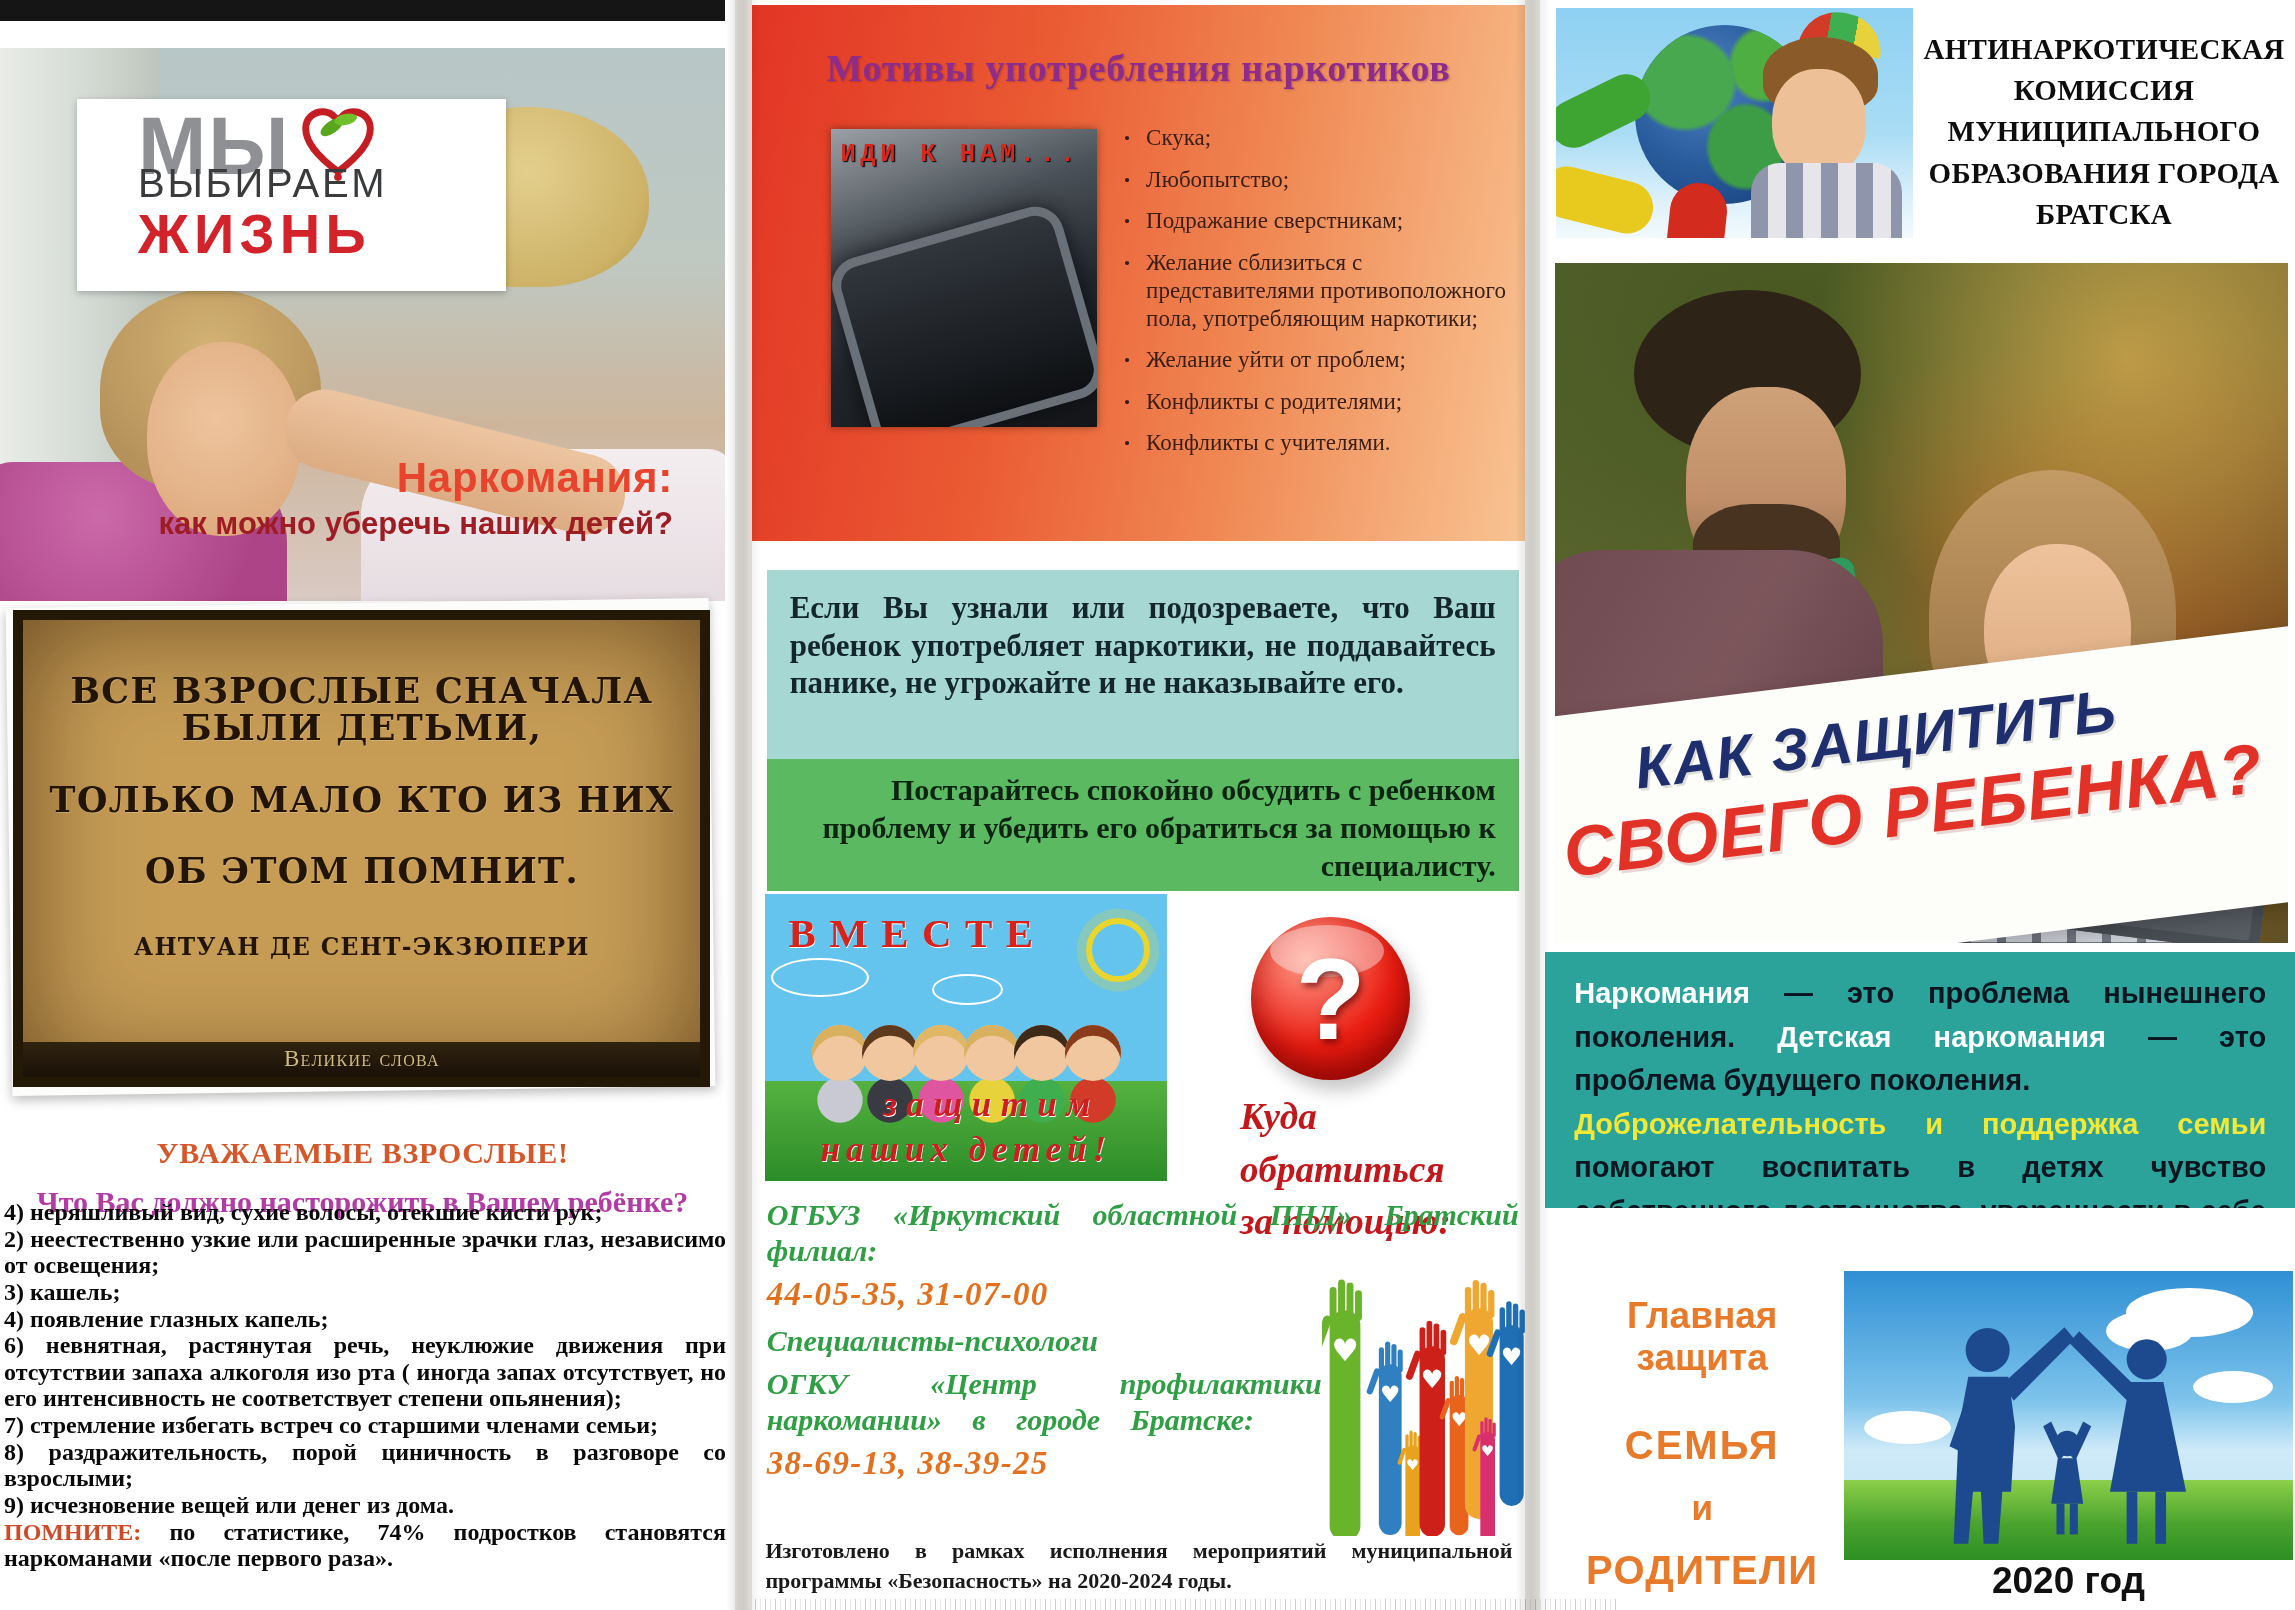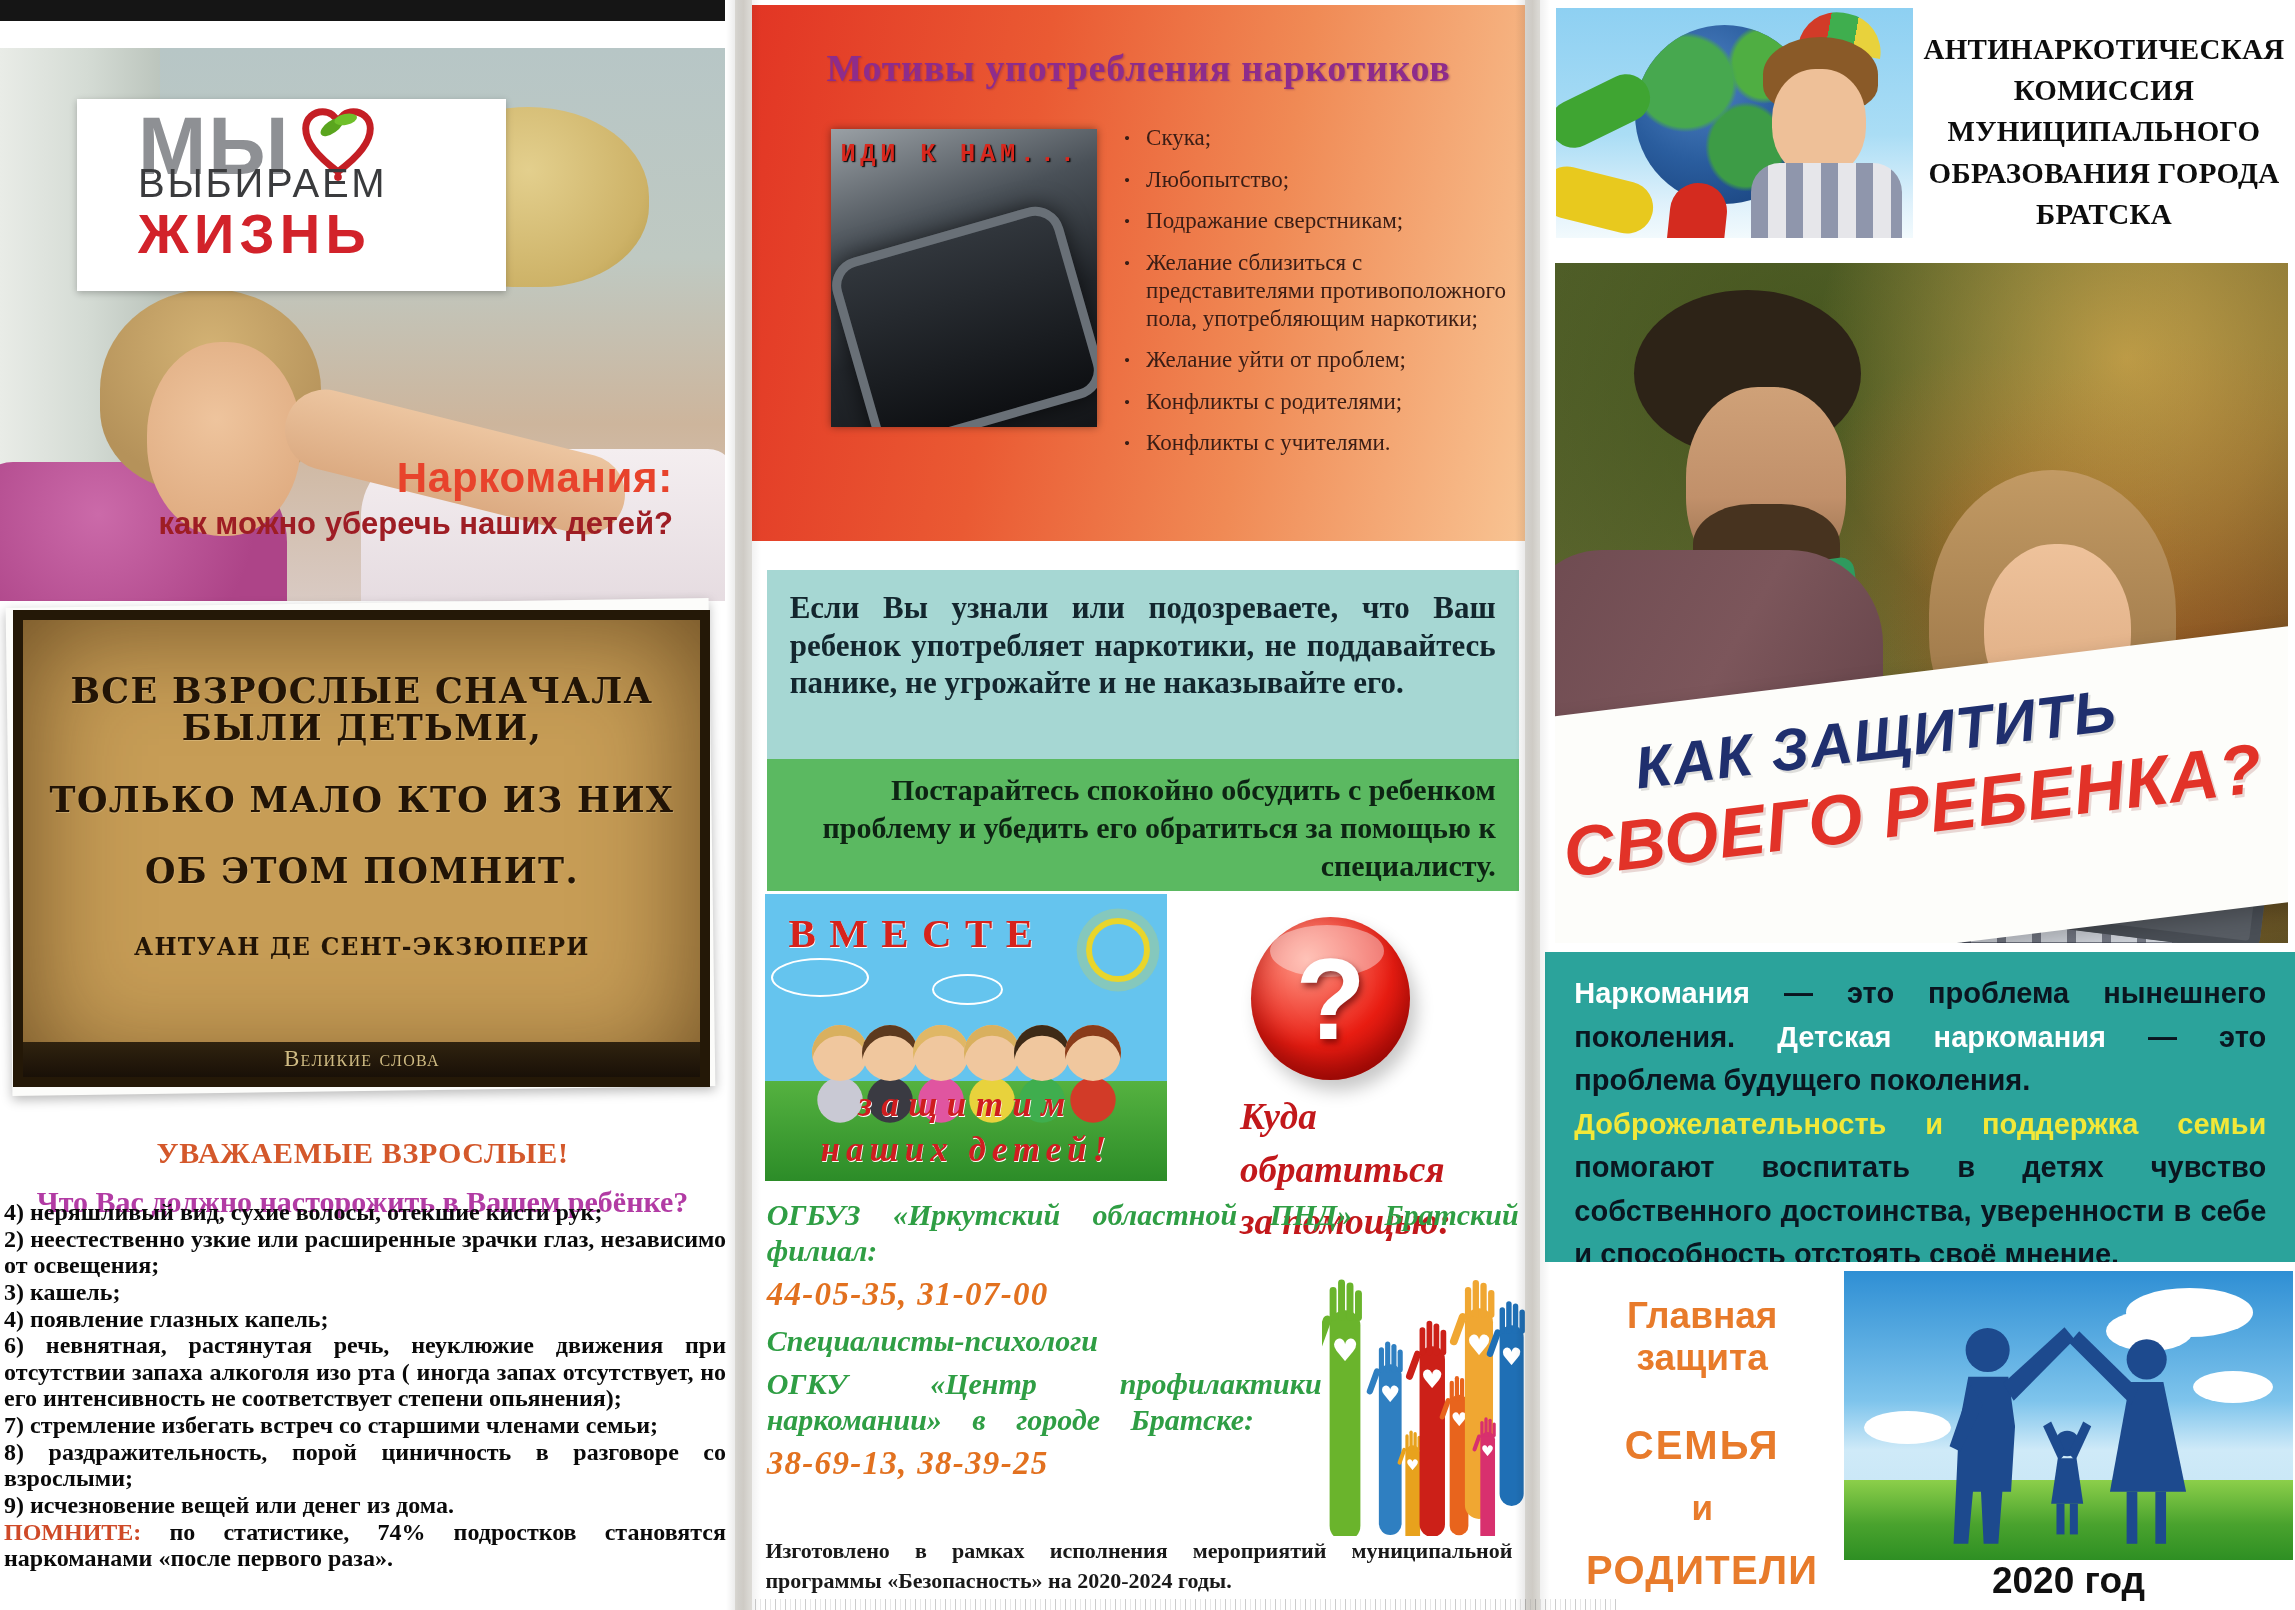--- a/index.html
+++ b/index.html
@@ -107,21 +107,21 @@
      background:linear-gradient(180deg,#55b240,#2c8c28);}
   .vm-kids{position:absolute;top:131px;left:0;width:100%;display:flex;justify-content:center;}
   .kid{width:56px;height:56px;border-radius:50%;background:#f0c79e;margin:0 -2.7px;}
   .k1{box-shadow:inset 0 10.7px 0 #d9b05e,0 47px 0 -5.3px #c9c9d4;}
   .k2{box-shadow:inset 0 10.7px 0 #5d3a1e,0 47px 0 -5.3px #3a3a42;}
   .k3{box-shadow:inset 0 10.7px 0 #e0b765,0 47px 0 -5.3px #e055a0;}
   .k4{box-shadow:inset 0 10.7px 0 #d9b05e,0 47px 0 -5.3px #e8d23c;}
   .k5{box-shadow:inset 0 10.7px 0 #3e2a16,0 47px 0 -5.3px #3fae4e;}
   .k6{box-shadow:inset 0 10.7px 0 #8a3c1a,0 47px 0 -5.3px #d23b28;}
   .vm-l1{position:absolute;bottom:56px;width:100%;text-align:center;font-size:35px;color:#cf1d1f;
-     font-weight:bold;font-style:italic;letter-spacing:9.4px;text-shadow:0.7px 0.7px 0 #ffffff;}
+     font-weight:bold;font-style:italic;letter-spacing:9.4px;text-shadow:0.7px 0.7px 0 #ffffff;padding-left:25px;}
   .vm-l2{position:absolute;bottom:10.7px;width:100%;text-align:center;font-size:35px;color:#cf1d1f;
      font-weight:bold;font-style:italic;letter-spacing:6px;text-shadow:0.7px 0.7px 0 #ffffff;}
   .qbadge{left:499px;top:917px;width:159px;height:163px;border-radius:50%;
      background:radial-gradient(circle at 35% 26%,#ff9a88 0%,#ea1d12 55%,#b70c07 88%);
      box-shadow:inset 0 -14.7px 28px rgba(110,0,0,.55),6.7px 10.7px 17.4px rgba(0,0,0,.22);
      display:flex;align-items:center;justify-content:center;}
   .qbadge::before{content:"";position:absolute;top:8px;left:18.7px;width:114px;height:52px;
      border-radius:50%;background:rgba(255,255,255,.4);}
   .qbadge span{font-family:"Liberation Sans",sans-serif;font-size:115px;font-weight:bold;
      color:#fff;text-shadow:2.7px 4px 6.7px rgba(90,0,0,.65);position:relative;}
@@ -192,21 +192,21 @@
        #cfd3da;}
   .tablet{position:absolute;right:17.4px;bottom:6.7px;width:287px;height:174px;border-radius:14.7px;
      background:#575c63;transform:rotate(7deg);box-shadow:inset 0 0 0 10.7px #494e55;}
   .banner{position:absolute;left:-53px;top:405px;width:909px;height:274px;background:#fdfdfa;
      transform:rotate(-7deg);box-shadow:0 8px 20px rgba(0,0,0,.22);
      font-family:"Liberation Sans",sans-serif;font-style:italic;font-weight:bold;}
   .bl1{margin:28px 0 0 140px;font-size:59px;color:#1f2f6e;letter-spacing:1.3px;
      text-shadow:2px 2.7px 0 rgba(0,0,0,.12);}
   .bl2{margin:1.3px 0 0 59px;font-size:70px;color:#e23228;letter-spacing:0.7px;
      text-shadow:2px 3.3px 0 rgba(120,0,0,.15);}
-  .tealbox{left:5.3px;top:952px;width:750px;height:310px;background:#2ba39b;box-sizing:border-box;
+  .tealbox{left:5.3px;top:952px;width:750px;height:256px;background:#2ba39b;box-sizing:border-box;
      padding:20px 29px 0;font-family:"Liberation Sans",sans-serif;font-weight:bold;
      font-size:29px;line-height:1.5;overflow:hidden;}
   .tealbox p{margin:0;text-align:justify;color:#0a1520;}
   .tw{color:#ffffff;}
   .ty{color:#f2e838;}
   .defense{left:18.7px;top:1295px;width:287px;text-align:center;color:#e87b2b;font-weight:bold;
      font-family:"Liberation Sans",sans-serif;}
   .d1{font-size:37px;margin-bottom:44px;}
   .d2{font-size:40px;letter-spacing:2px;margin-bottom:20px;}
   .d3{font-size:35px;margin-bottom:20px;}

